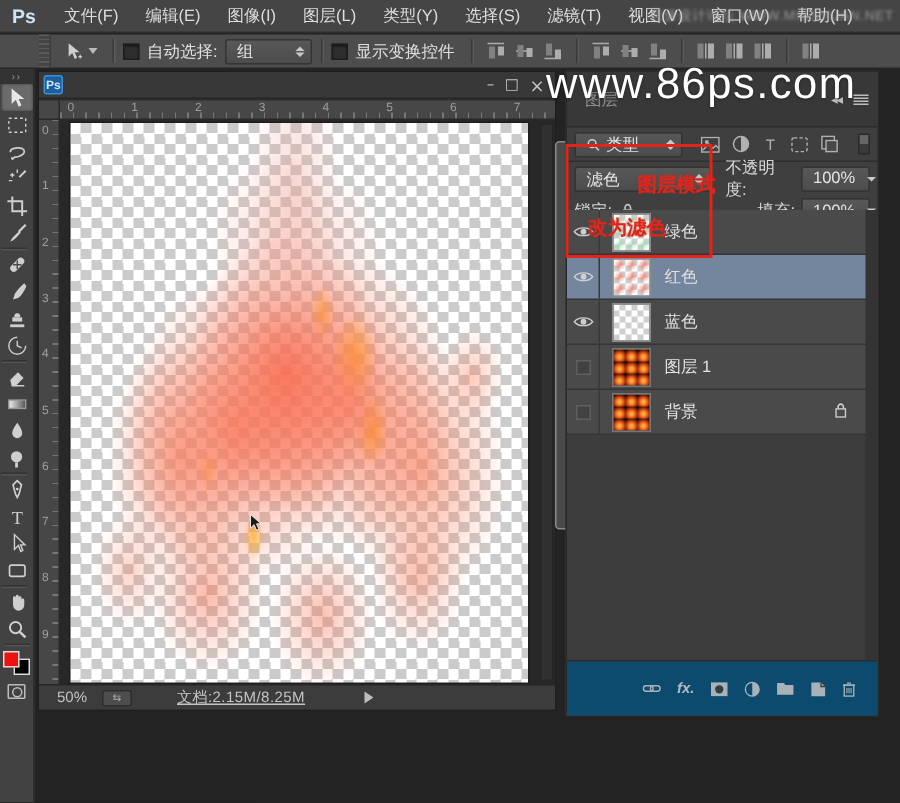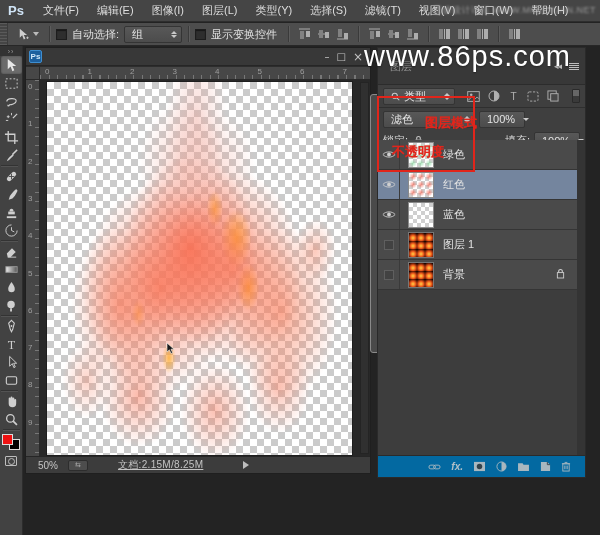--- a/index.html
+++ b/index.html
@@ -12,21 +12,21 @@
   
   .menubar { position:absolute; left:0; top:0; width:600px; height:22px;
     background:#454545; border-bottom:1px solid #2e2e2e;
     display:flex; align-items:center; gap:0; }
   .ps-logo { color:#cfe3f5; font-weight:bold; font-size:13px; padding:0 10px 0 8px; letter-spacing:0; }
   .menu-item { padding:0 9px; color:#dedede; font-size:11px; cursor:default; }
   .menu-watermark { position:absolute; right:4px; top:4px; font-size:9px; color:#a8a8a8;
     filter:blur(1.1px); opacity:.85; letter-spacing:.5px; white-space:nowrap; }
   
   .optionsbar { position:absolute; left:0; top:23px; width:600px; height:23px;
-    background:#4d4d4d; border-bottom:1px solid #272727; display:flex; align-items:center; }
+    background:#4d4d4d; border-bottom:1px solid #272727; display:flex; align-items:center;padding-left:26px; }
   .opt-grip { width:8px; height:100%; border-right:1px solid #3c3c3c;
     background:repeating-linear-gradient(#5a5a5a 0 1px,#454545 1px 3px); }
   .opt-toolicon { display:flex; align-items:center; padding:0 4px 0 8px; }
   .opt-caret { width:0; height:0; border-left:3px solid transparent; border-right:3px solid transparent;
     border-top:4px solid #bbb; margin-left:3px; }
   .opt-sep { width:1px; height:16px; background:#3a3a3a; margin:0 6px; box-shadow:1px 0 0 #5c5c5c; }
   .checkbox { width:11px; height:11px; background:#2e2e2e; border:1px solid #1d1d1d;
     box-shadow:inset 0 1px 1px rgba(0,0,0,.5); margin-right:5px; }
   .opt-label { color:#e0e0e0; margin-right:5px; }
   .dropdown { background:linear-gradient(#585858,#4c4c4c); border:1px solid #343434;
@@ -148,21 +148,21 @@
   .thumb.t-green { background-image:
       radial-gradient(circle at 50% 55%, rgba(110,220,140,.55), rgba(110,220,140,0) 65%),
       conic-gradient(#cfcfcf 25%,#fff 0 50%,#cfcfcf 0 75%,#fff 0); }
   .thumb.t-fire { background-image:
       radial-gradient(circle at 50% 62%, #ffb13a 0 14%, #ef5d1d 40%, #6b1d07 72%, #000 95%);
     border-color:#777; }
   .layer-name { margin-left:9px; color:#e2e2e2; font-size:11px; white-space:nowrap; }
   .layer-name.italic { }
   .layer-lock { margin-left:auto; margin-right:14px; }
   .panel-rightstrip { position:absolute; right:0; top:92px; width:8px; bottom:21px; background:#343434; }
-  .panel-bottombar { position:absolute; left:0; right:0; bottom:0; height:22px; background:#0369a1;
+  .panel-bottombar { position:absolute; left:0; right:0; bottom:0; height:37px; background:#0c4a6e;
     border-top:1px solid #2b2b2b; display:flex; align-items:center; justify-content:flex-end;
     gap:10px; padding-right:14px; }
   .pb-ic { display:flex; align-items:center; justify-content:center; opacity:.85; }
   .fx-label { color:#cfcfcf; font-size:10px; font-style:italic; font-weight:bold; }
   
   .watermark-86ps { position:absolute; left:352px; top:40px; font-size:29px; color:#ffffff;
     letter-spacing:1px; text-shadow:0 1px 2px rgba(0,0,0,.35); z-index:40; white-space:nowrap;margin-left:12px; }
   .anno-box { position:absolute; left:377px; top:96px; width:98px; height:76px;
     border:2px solid #e1251b; z-index:30; }
   .anno-text { position:absolute; color:#e1251b; font-weight:bold; font-size:13px; z-index:31;
@@ -512,20 +512,21 @@
     <span class="filter-toggle"></span>
   </div>
   <div class="blend-row">
     <div class="dropdown blend-dd">
       <span>滤色</span>
       <span class="dd-arrows">
           <i class="up"></i>
           <i class="dn"></i>
         </span>
     </div>
+    <span class="opacity-label">不透明度:</span>
     <div class="dropdown val-dd">
       <span>100%</span>
       <span class="dd-arrows">
           <i class="dn"></i>
         </span>
     </div>
   </div>
   <div class="lock-row">
     <span class="lock-label">锁定:</span>
     <span class="lock-icons">
@@ -632,13 +633,13 @@
         </svg>
       </span>
   </div>
 </div>
 
 <div class="bottom-fill"></div>
 
 <div class="watermark-86ps">www.86ps.com</div>
 <div class="anno-box"></div>
 <div class="anno-text anno-l1">图层模式</div>
-<div class="anno-text anno-l2">不透明度</div>
+<div class="anno-text anno-l2">改为滤色</div>
 
 </body></html>

